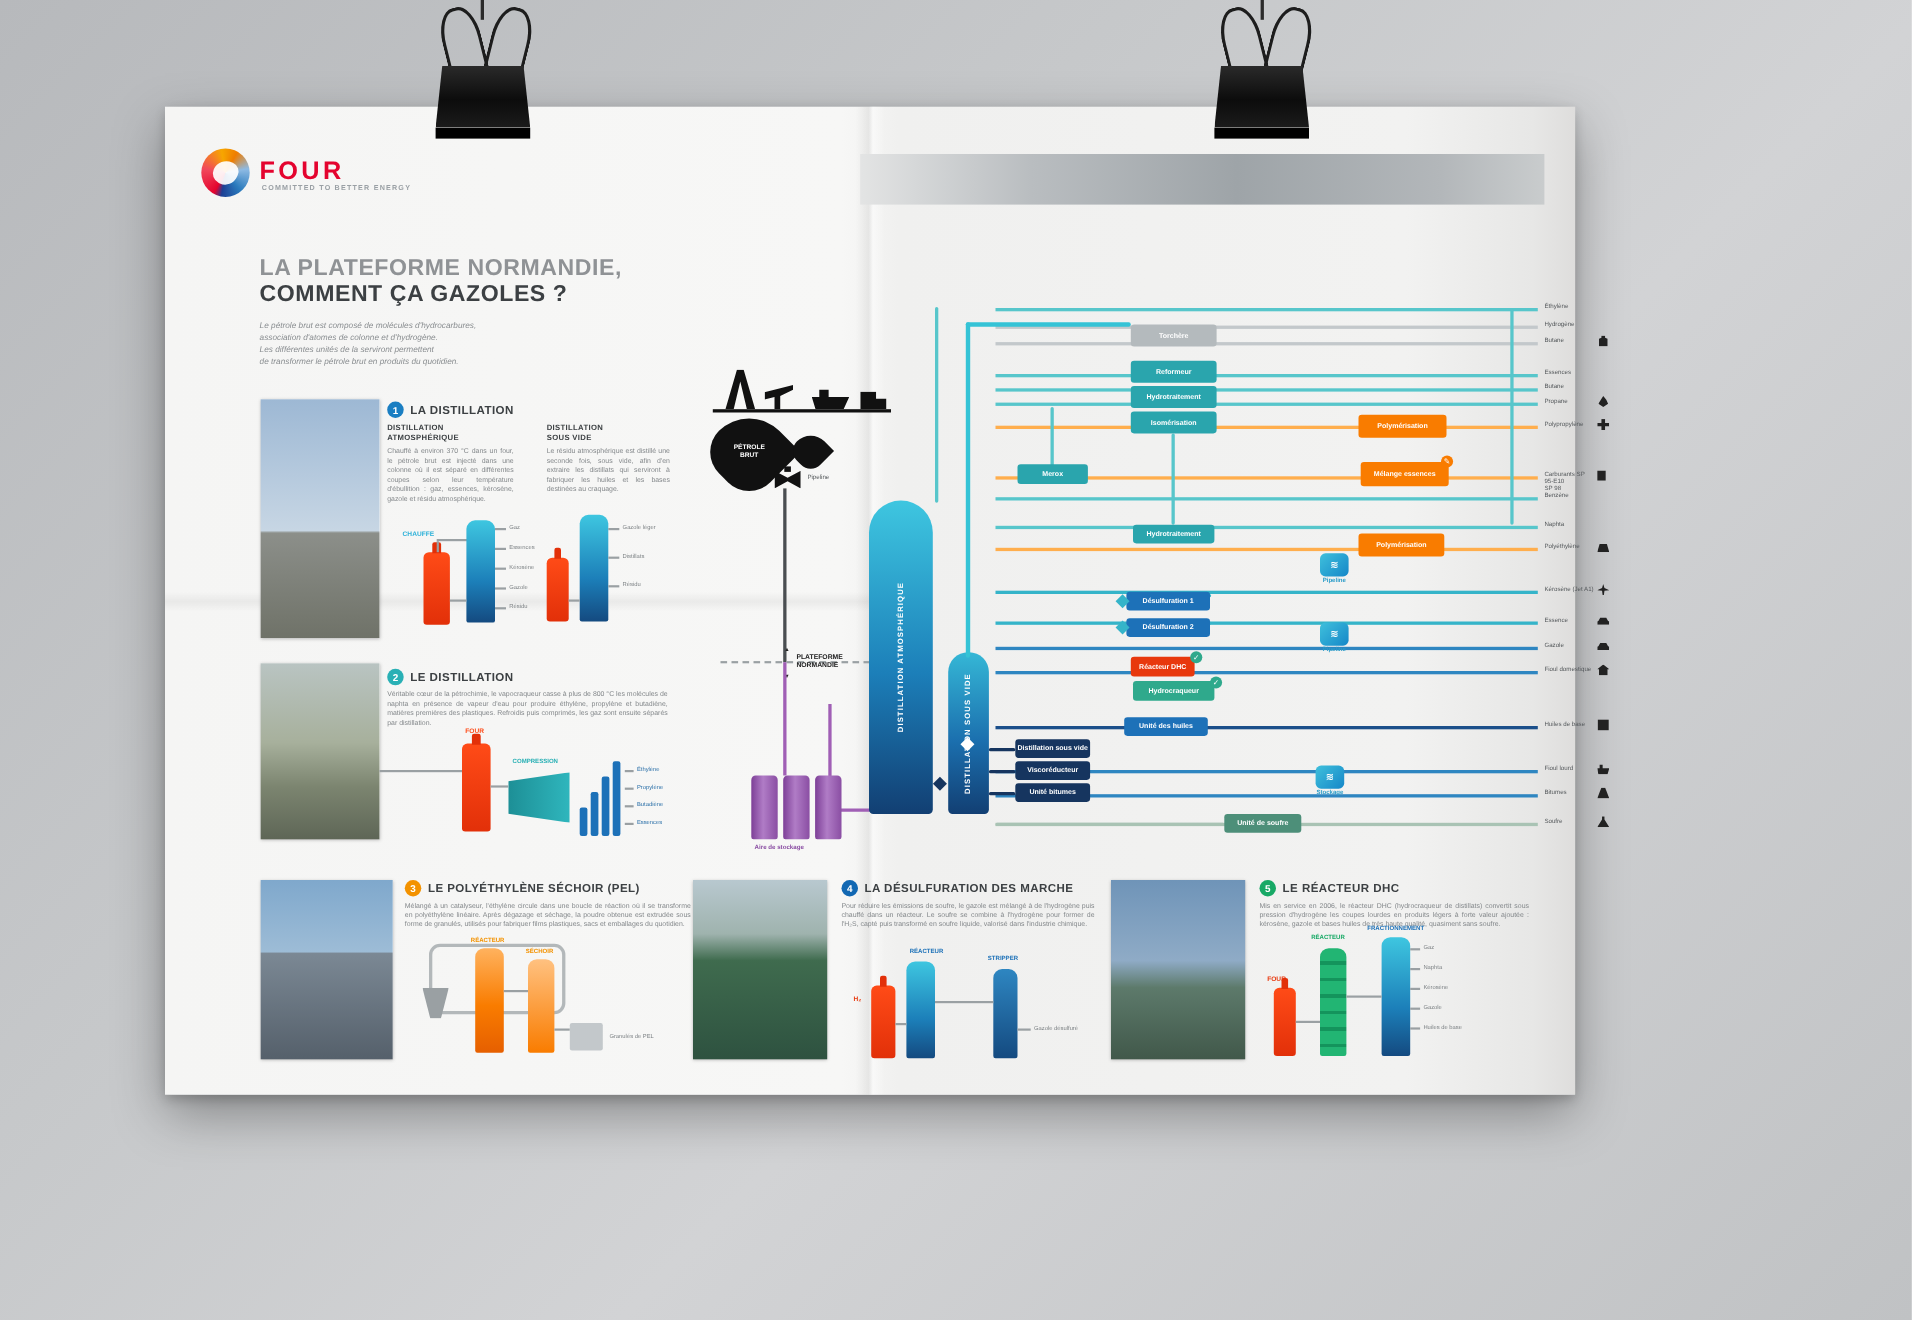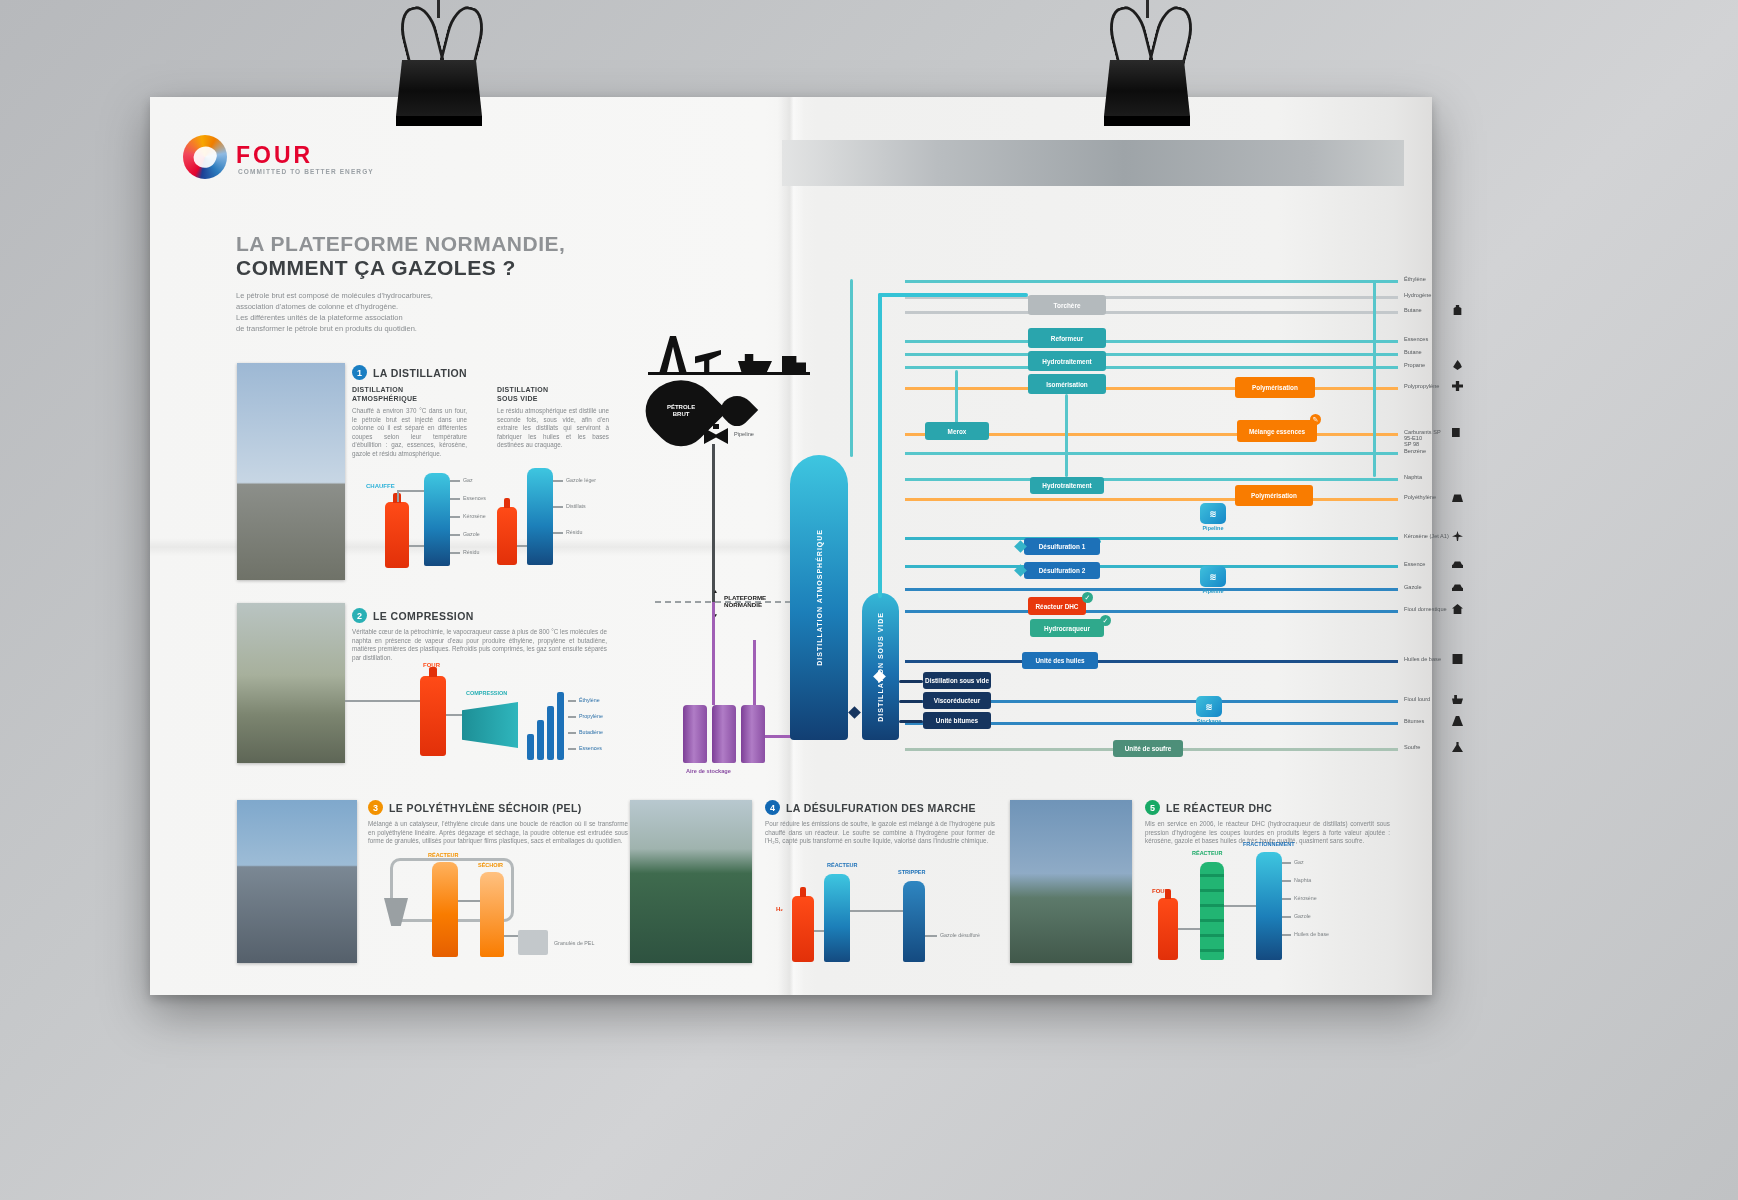--- a/index.html
+++ b/index.html
@@ -86,43 +86,43 @@
   <div class="abs clip-body" style="left:1104px;top:60px;"></div>
   <div class="abs clip-lip" style="left:1104px;top:116px;"></div>
 
   <div id="logo-mark" class="abs"></div>
   <div id="logo-swirl" class="abs"></div>
   <div id="logo-word" class="abs">FOUR</div>
   <div id="logo-tag" class="abs">COMMITTED TO BETTER ENERGY</div>
 
   <div id="title1" class="abs">LA PLATEFORME NORMANDIE,</div>
   <div id="title2" class="abs">COMMENT ÇA GAZOLES ?</div>
-  <div id="intro" class="abs" style="left:236px;top:290px;width:230px;">
+  <div id="intro" class="abs" style="left:236px;top:290px;width:230px;font-style:italic;">
       <div class="intro-line">Le pétrole brut est composé de molécules d'hydrocarbures,</div>
       <div class="intro-line">association d'atomes de colonne et d'hydrogène.</div>
-      <div class="intro-line">Les différentes unités de la plateforme association</div>
+      <div class="intro-line">Les différentes unités de la serviront permettent</div>
       <div class="intro-line">de transformer le pétrole brut en produits du quotidien.</div>
     </div>
 
   <div id="sections-layer" class="abs" style="left:0;top:0;width:1738px;height:1200px;">
       <div class="abs photo" style="left: 237px; top: 363px; width: 108px; height: 217px; background: linear-gradient(rgb(157, 184, 212) 0%, rgb(199, 214, 228) 55%, rgb(140, 143, 138) 56%, rgb(111, 114, 104) 100%);"></div>
       <div class="abs sec-head" style="left: 352px; top: 365px; width: 300px;">
         <div class="sec-num" style="background: rgb(26, 126, 194);">1</div>
         <div class="sec-title">LA DISTILLATION</div>
       </div>
       <div class="abs sub-h" style="left: 352px; top: 385px; width: 115px; color: rgb(60, 64, 67); white-space: pre-line;">DISTILLATION
 ATMOSPHÉRIQUE</div>
       <div class="abs body-txt" style="left: 352px; top: 407px; width: 115px;">Chauffé à environ 370 °C dans un four, le pétrole brut est injecté dans une colonne où il est séparé en différentes coupes selon leur température d'ébullition : gaz, essences, kérosène, gazole et résidu atmosphérique.</div>
       <div class="abs sub-h" style="left: 497px; top: 385px; width: 112px; color: rgb(60, 64, 67); white-space: pre-line;">DISTILLATION
 SOUS VIDE</div>
       <div class="abs body-txt" style="left: 497px; top: 407px; width: 112px;">Le résidu atmosphérique est distillé une seconde fois, sous vide, afin d'en extraire les distillats qui serviront à fabriquer les huiles et les bases destinées au craquage.</div>
       <div class="abs photo" style="left: 237px; top: 603px; width: 108px; height: 160px; background: linear-gradient(rgb(185, 196, 194) 0%, rgb(167, 176, 156) 45%, rgb(124, 133, 112) 70%, rgb(94, 102, 86) 100%);"></div>
       <div class="abs sec-head" style="left: 352px; top: 608px; width: 300px;">
         <div class="sec-num" style="background: rgb(41, 176, 181);">2</div>
-        <div class="sec-title">LE COMPRESSION</div>
+        <div class="sec-title">LE DISTILLATION</div>
       </div>
       <div class="abs body-txt" style="left: 352px; top: 628px; width: 255px;">Véritable cœur de la pétrochimie, le vapocraqueur casse à plus de 800 °C les molécules de naphta en présence de vapeur d'eau pour produire éthylène, propylène et butadiène, matières premières des plastiques. Refroidis puis comprimés, les gaz sont ensuite séparés par distillation.</div>
       <div class="abs photo" style="left: 237px; top: 800px; width: 120px; height: 163px; background: linear-gradient(rgb(127, 168, 204) 0%, rgb(157, 188, 214) 40%, rgb(123, 136, 148) 41%, rgb(85, 96, 107) 100%);"></div>
       <div class="abs sec-head" style="left: 368px; top: 800px; width: 300px;">
         <div class="sec-num" style="background: rgb(243, 146, 0);">3</div>
         <div class="sec-title">LE POLYÉTHYLÈNE SÉCHOIR (PEL)</div>
       </div>
       <div class="abs body-txt" style="left: 368px; top: 820px; width: 260px;">Mélangé à un catalyseur, l'éthylène circule dans une boucle de réaction où il se transforme en polyéthylène linéaire. Après dégazage et séchage, la poudre obtenue est extrudée sous forme de granulés, utilisés pour fabriquer films plastiques, sacs et emballages du quotidien.</div>
       <div class="abs photo" style="left: 630px; top: 800px; width: 122px; height: 163px; background: linear-gradient(rgb(184, 200, 207) 0%, rgb(159, 179, 174) 30%, rgb(63, 107, 78) 45%, rgb(46, 82, 64) 100%);"></div>
       <div class="abs sec-head" style="left: 765px; top: 800px; width: 300px;">

